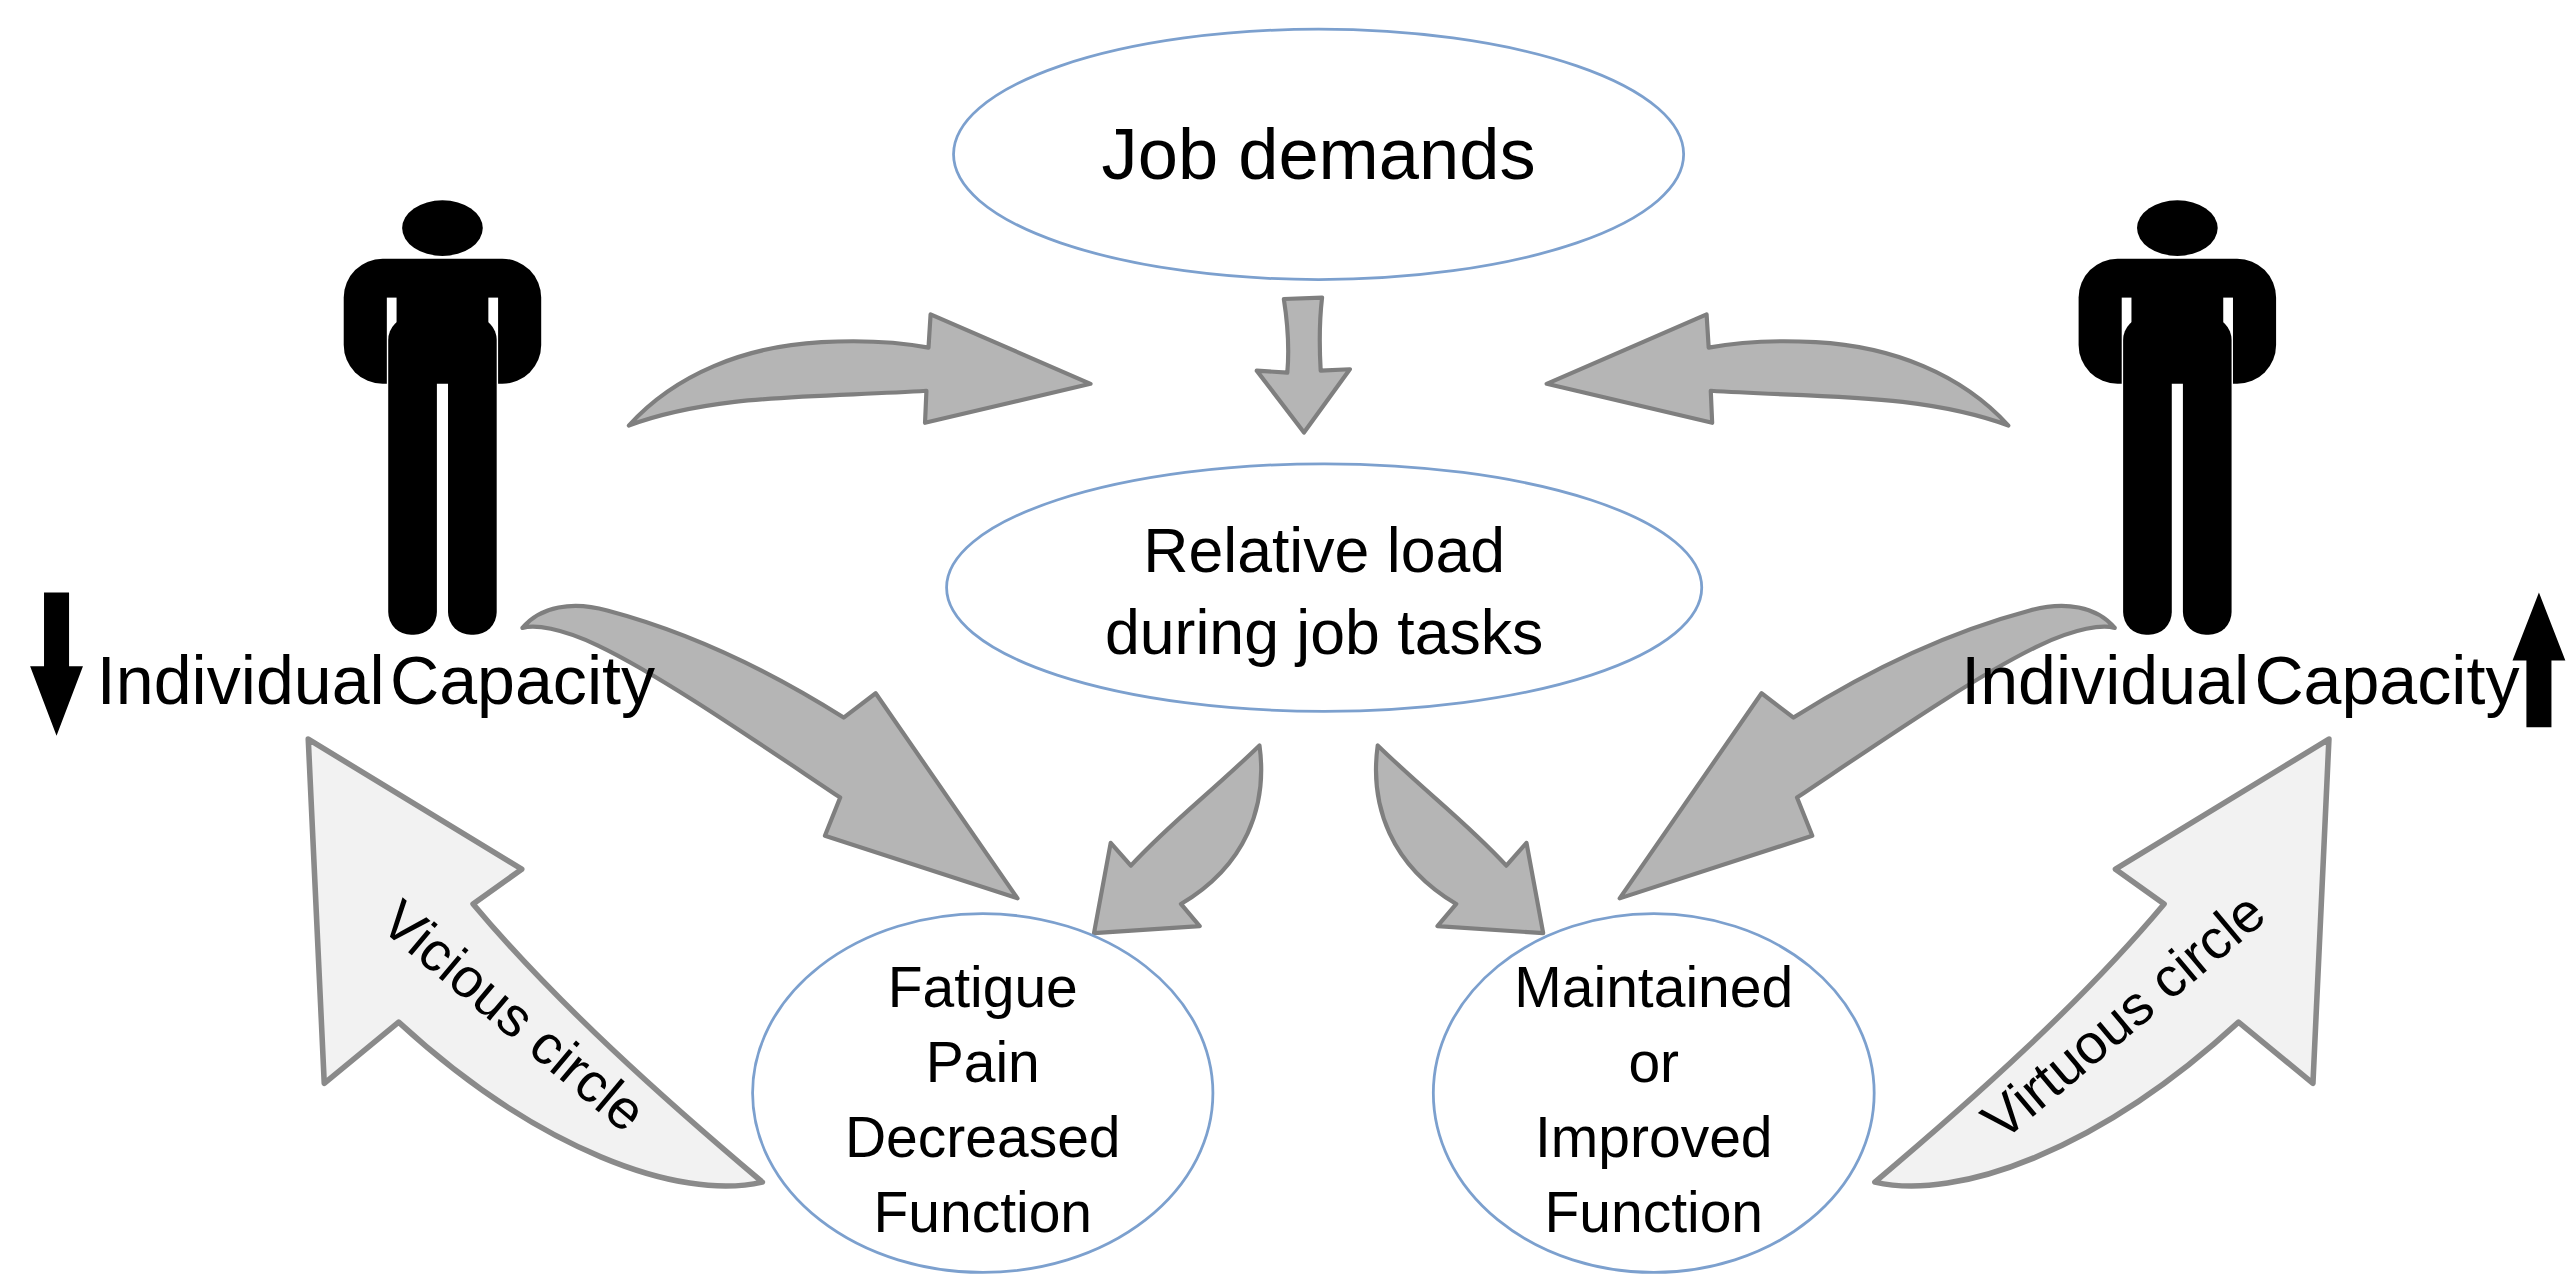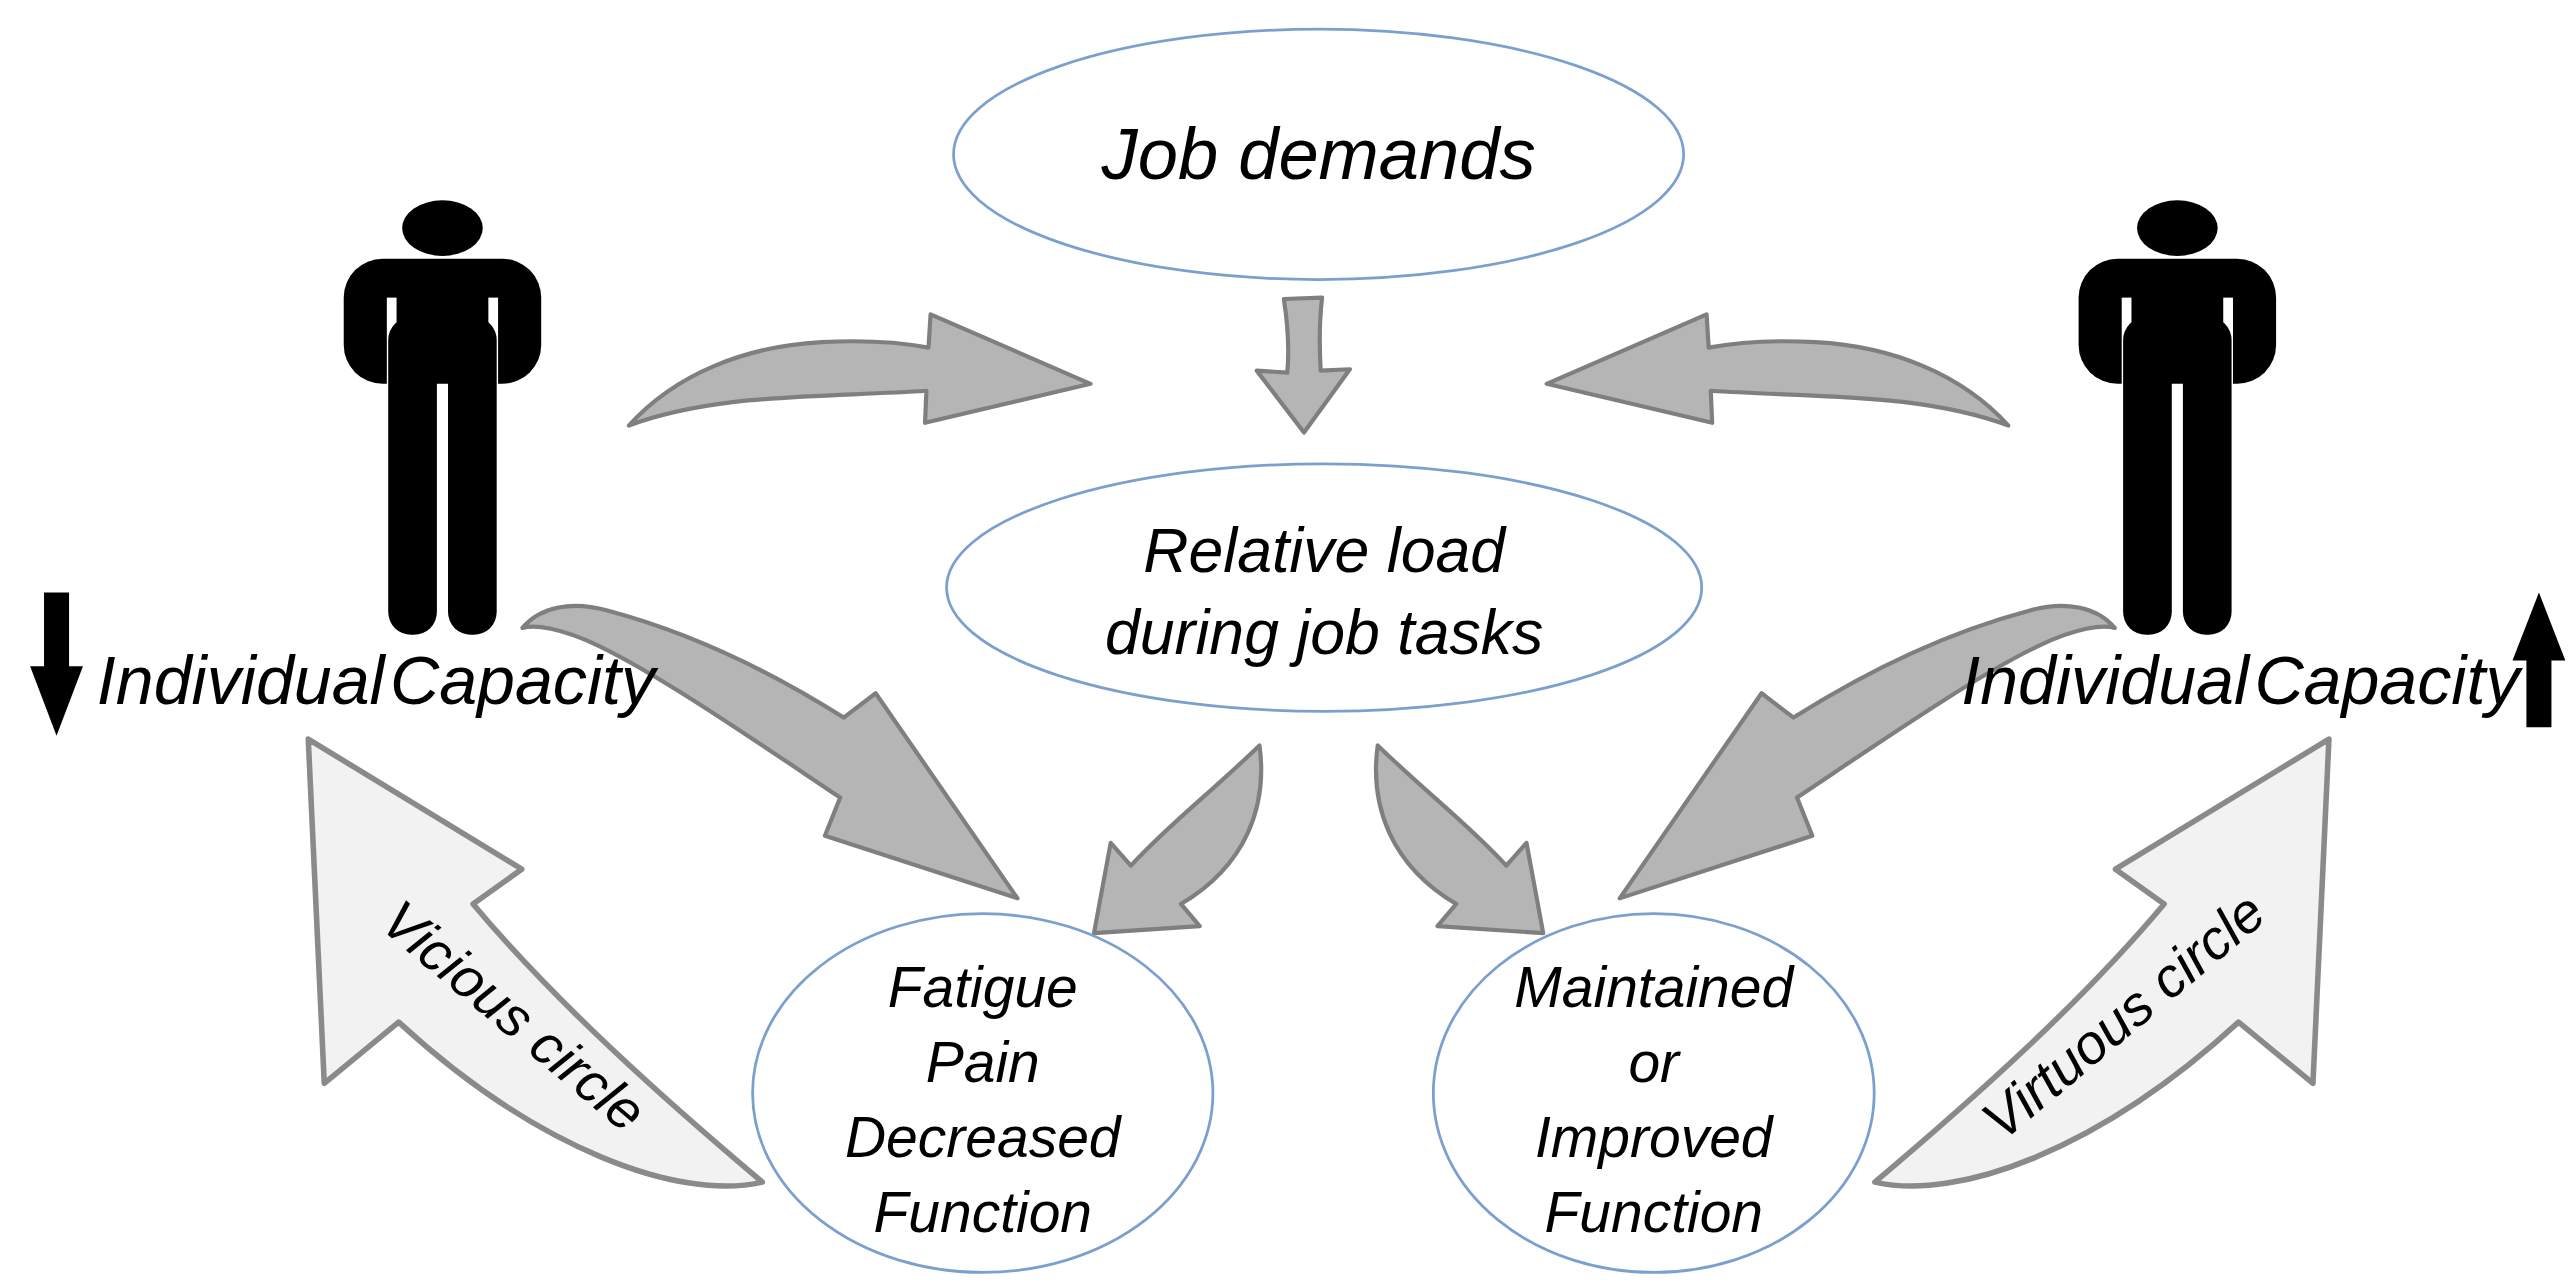--- a/index.html
+++ b/index.html
@@ -1,16 +1,16 @@
 <!DOCTYPE html>
 <html style="--node-stroke: #7ca0ce; --connector-fill: #b5b5b5; --connector-stroke: #7f7f7f; --loop-fill: #f2f2f2; --loop-stroke: #8a8a8a; --figure-fill: #000000; --text: #000000;font-size:11px"><head>
 <meta charset="utf-8">
 <style>
   html, body { margin: 0; padding: 0; height: 100%; background: #ffffff; }
-  .stage { width: 100vw; height: 100vh; display: flex; align-items: flex-start; justify-content: center; background: #ffffff; font-style: italic; }
+  .stage { width: 100vw; height: 100vh; display: flex; align-items: flex-start; justify-content: center; background: #ffffff; }
   svg { display: block; width: 100%; height: 100%; }
 
   text { font-family: "Liberation Sans", sans-serif; fill: var(--text, #000000); }
   .node-label-lg { font-size: 104px; text-anchor: middle; }
   .node-label-md { font-size: 90px;  text-anchor: middle; }
   .node-label-sm { font-size: 82px;  text-anchor: middle; }
   .capacity-label { font-size: 98px; word-spacing: -0.2em; }
   .anchor-end { text-anchor: end; }
   .loop-label { font-size: 80px; text-anchor: middle; }
 

